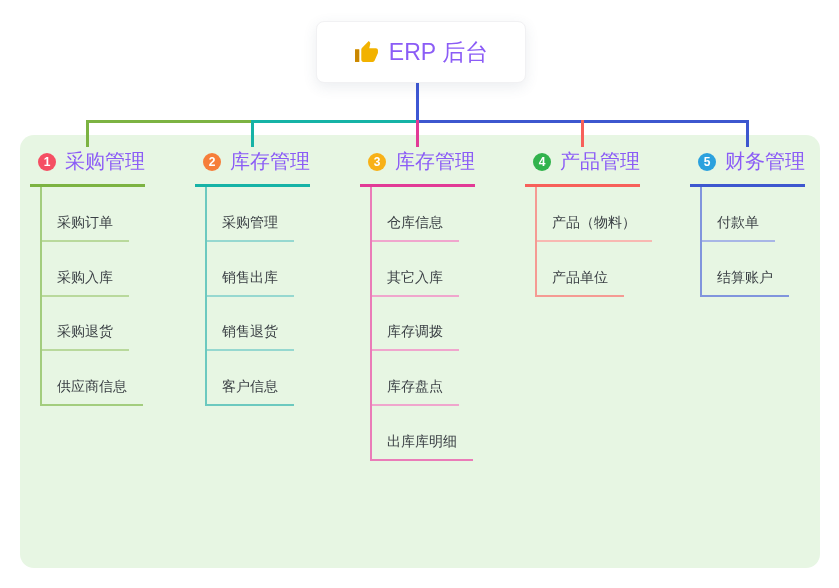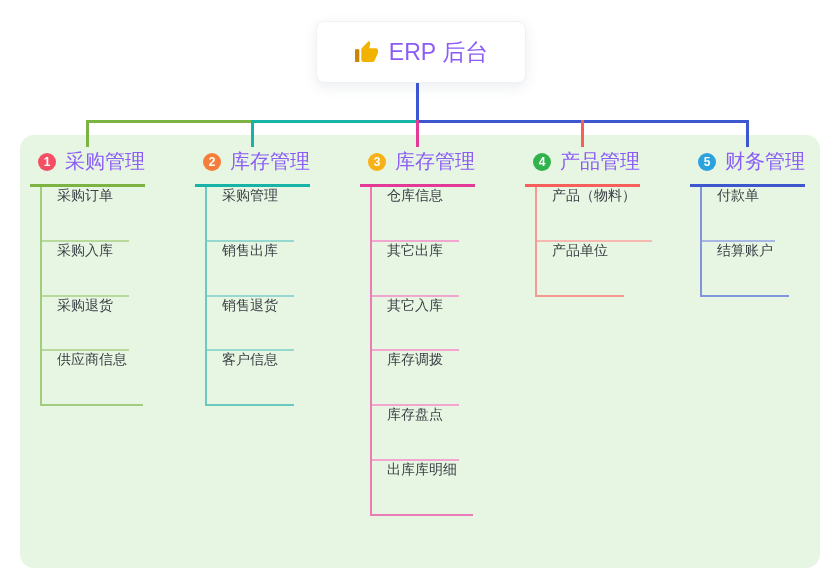--- a/index.html
+++ b/index.html
@@ -58,21 +58,21 @@
     background:var(--badge); color:#fff;
     font-size:12px; font-weight:bold; line-height:18px; text-align:center;
   }
   .b-title { font-size:20px; color:#8b5cf6; white-space:nowrap; }
 
   .items {
     list-style:none; margin-left:10px;
     border-left:2px solid var(--cm);
   }
   .items li {
-    height:54.8px; display:flex; width:max-content;
+    height:54.8px; display:flex; align-items:flex-end; width:max-content;
     border-bottom:2px solid var(--cl);
   }
   .items li:last-child { border-bottom-color: var(--cm); }
   .item-label {
     padding:0 16px 8px 15px;
     font-size:14px; color:#3a3f44; white-space:nowrap;
   }
 </style>
 </head>
 <body>
@@ -144,23 +144,20 @@
   <div class="branch branch-2" style="--c: #e23a96; --cm: #ea7cb8; --cl: #f0a6cd; --badge: #f8b117;">
     <div class="b-header">
       <span class="badge">3</span>
       <span class="b-title">库存管理</span>
     </div>
     <ul class="items">
       <li>
           <span class="item-label">仓库信息</span>
         </li>
       <li>
-          <span class="item-label">其它出库</span>
-        </li>
-      <li>
           <span class="item-label">其它入库</span>
         </li>
       <li>
           <span class="item-label">库存调拨</span>
         </li>
       <li>
           <span class="item-label">库存盘点</span>
         </li>
       <li>
           <span class="item-label">出库库明细</span>

